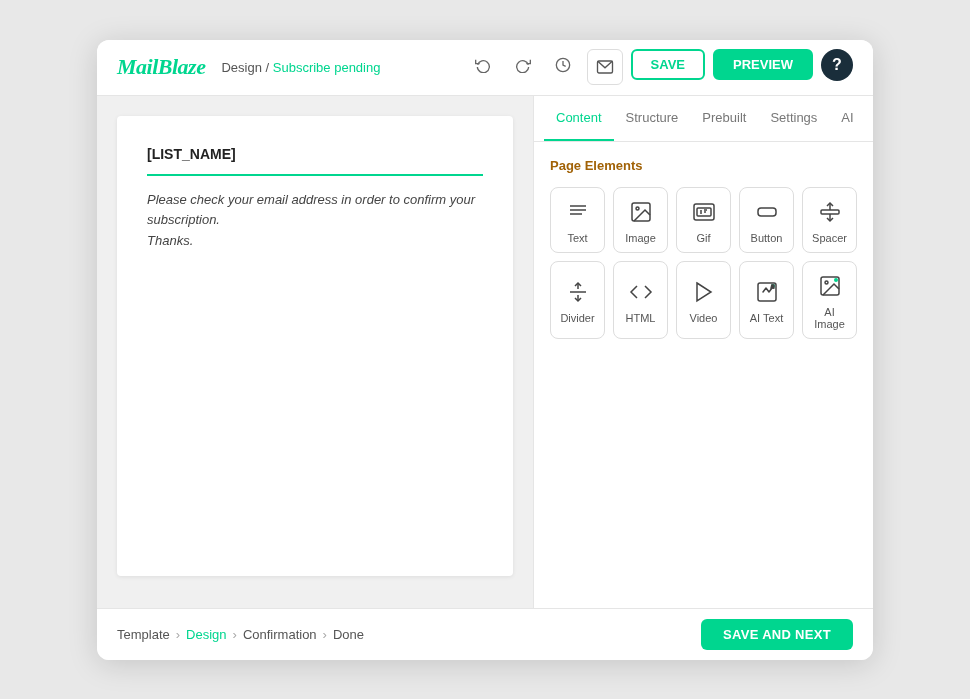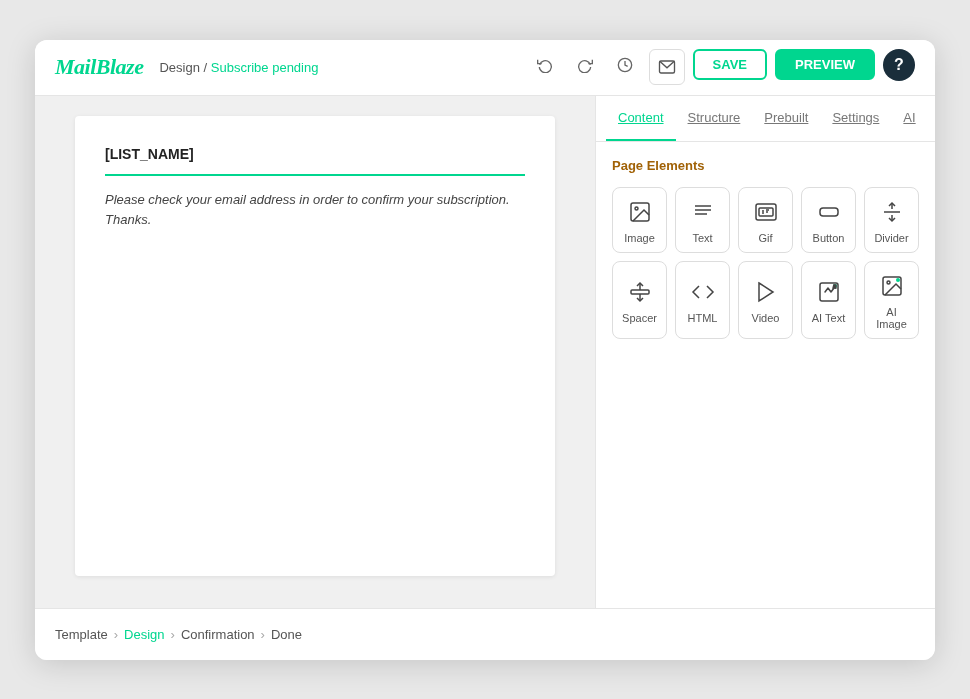--- a/index.html
+++ b/index.html
@@ -6,21 +6,21 @@
     body {
       background: #e8e8e8;
       font-family: -apple-system, BlinkMacSystemFont, 'Segoe UI', sans-serif;
       width: 970px;
       height: 699px;
       display: flex;
       align-items: center;
       justify-content: center;
     }
     .app-window {
-      width: 900px;
+      width: 776px;
       height: 620px;
       background: #f5f5f5;
       border-radius: 12px;
       box-shadow: 0 4px 30px rgba(0,0,0,0.15);
       display: flex;
       flex-direction: column;
       overflow: hidden;
     }
     
     .header {
@@ -175,21 +175,20 @@
       border-bottom: 1px solid #e5e5e5;
       padding: 0 10px;
     }
     .panel-tab {
       padding: 14px 12px;
       font-size: 13px;
       color: #777;
       cursor: pointer;
       border-bottom: 2px solid transparent;
       font-weight: 500;
-      text-decoration: underline;
     }
     .panel-tab.active {
       color: #00d68f;
       border-bottom-color: #00d68f;
     }
     .panel-body {
       padding: 16px;
       overflow-y: auto;
       flex: 1;
     }
@@ -340,37 +339,37 @@
         <div class="panel-tab">Settings</div>
         <div class="panel-tab">AI</div>
       </div>
       <div class="panel-body">
         <div class="panel-section-title">Page Elements</div>
         <div class="elements-grid">
 
           <div class="element-item">
             <div class="element-icon">
               <svg viewBox="0 0 24 24">
+                  <line x1="4" y1="6" x2="20" y2="6"></line>
+                  <line x1="4" y1="10" x2="20" y2="10"></line>
+                  <line x1="4" y1="14" x2="16" y2="14"></line>
+                </svg>
+            </div>
+            <span class="element-label">Text</span>
+          </div>
+
+          <div class="element-item">
+            <div class="element-icon">
+              <svg viewBox="0 0 24 24">
                   <rect x="3" y="3" width="18" height="18" rx="2"></rect>
                   <circle cx="8.5" cy="8.5" r="1.5"></circle>
                   <polyline points="21,15 16,10 5,21"></polyline>
                 </svg>
             </div>
             <span class="element-label">Image</span>
-          </div>
-
-          <div class="element-item">
-            <div class="element-icon">
-              <svg viewBox="0 0 24 24">
-                  <line x1="4" y1="6" x2="20" y2="6"></line>
-                  <line x1="4" y1="10" x2="20" y2="10"></line>
-                  <line x1="4" y1="14" x2="16" y2="14"></line>
-                </svg>
-            </div>
-            <span class="element-label">Text</span>
           </div>
 
           <div class="element-item">
             <div class="element-icon">
               <svg viewBox="0 0 24 24">
                   <rect x="2" y="4" width="20" height="16" rx="2"></rect>
                   <rect x="5" y="8" width="14" height="8" rx="1"></rect>
                   <line x1="9" y1="10" x2="9" y2="14"></line>
                   <line x1="12" y1="10" x2="15" y2="10"></line>
                   <line x1="12" y1="12" x2="14" y2="12"></line>
@@ -379,46 +378,46 @@
             <span class="element-label">Gif</span>
           </div>
 
           <div class="element-item">
             <div class="element-icon">
               <svg viewBox="0 0 24 24">
                   <rect x="3" y="8" width="18" height="8" rx="3"></rect>
                 </svg>
             </div>
             <span class="element-label">Button</span>
+          </div>
+
+          <div class="element-item">
+            <div class="element-icon">
+              <svg viewBox="0 0 24 24">
+                <line x1="12" y1="3" x2="12" y2="10"></line>
+                <line x1="12" y1="14" x2="12" y2="21"></line>
+                <polyline points="9,6 12,3 15,6"></polyline>
+                <polyline points="9,18 12,21 15,18"></polyline>
+                <rect x="3" y="10" width="18" height="4" rx="1"></rect>
+              </svg>
+            </div>
+            <span class="element-label">Spacer</span>
           </div>
 
           <div class="element-item">
             <div class="element-icon">
               <svg viewBox="0 0 24 24">
                 <line x1="12" y1="3" x2="12" y2="9"></line>
                 <line x1="4" y1="12" x2="20" y2="12"></line>
                 <line x1="12" y1="15" x2="12" y2="21"></line>
                 <polyline points="9,6 12,3 15,6"></polyline>
                 <polyline points="9,18 12,21 15,18"></polyline>
               </svg>
             </div>
             <span class="element-label">Divider</span>
-          </div>
-
-          <div class="element-item">
-            <div class="element-icon">
-              <svg viewBox="0 0 24 24">
-                <line x1="12" y1="3" x2="12" y2="10"></line>
-                <line x1="12" y1="14" x2="12" y2="21"></line>
-                <polyline points="9,6 12,3 15,6"></polyline>
-                <polyline points="9,18 12,21 15,18"></polyline>
-                <rect x="3" y="10" width="18" height="4" rx="1"></rect>
-              </svg>
-            </div>
-            <span class="element-label">Spacer</span>
           </div>
 
           <div class="element-item">
             <div class="element-icon">
               <svg viewBox="0 0 24 24">
                   <polyline points="16,18 22,12 16,6"></polyline>
                   <polyline points="8,6 2,12 8,18"></polyline>
                 </svg>
             </div>
             <span class="element-label">HTML</span>
@@ -466,14 +465,15 @@
   <div class="footer">
     <div class="footer-breadcrumb">
       <span>Template</span>
       <span class="chevron">›</span>
       <span class="active">Design</span>
       <span class="chevron">›</span>
       <span>Confirmation</span>
       <span class="chevron">›</span>
       <span>Done</span>
     </div>
+    <button class="save-next-btn">SAVE AND NEXT</button>
   </div>
 </div>
 
 </body></html>

